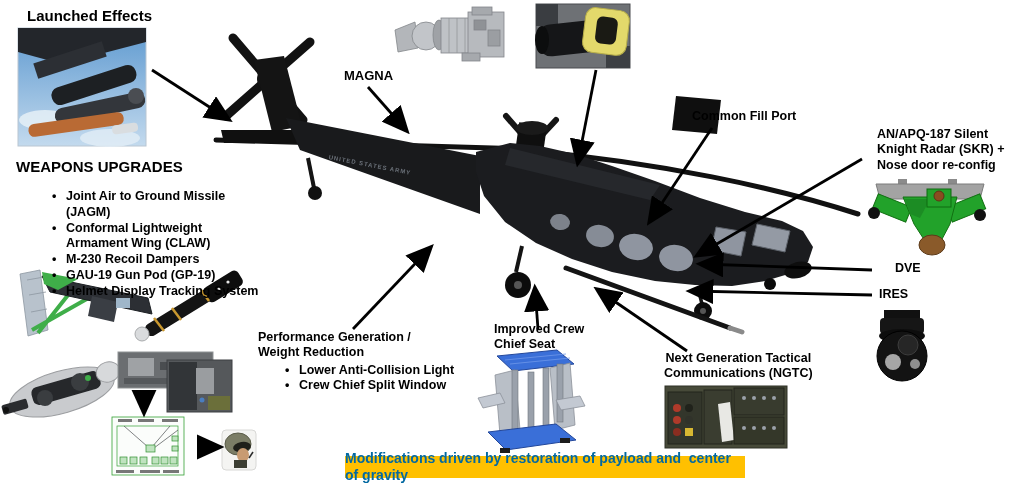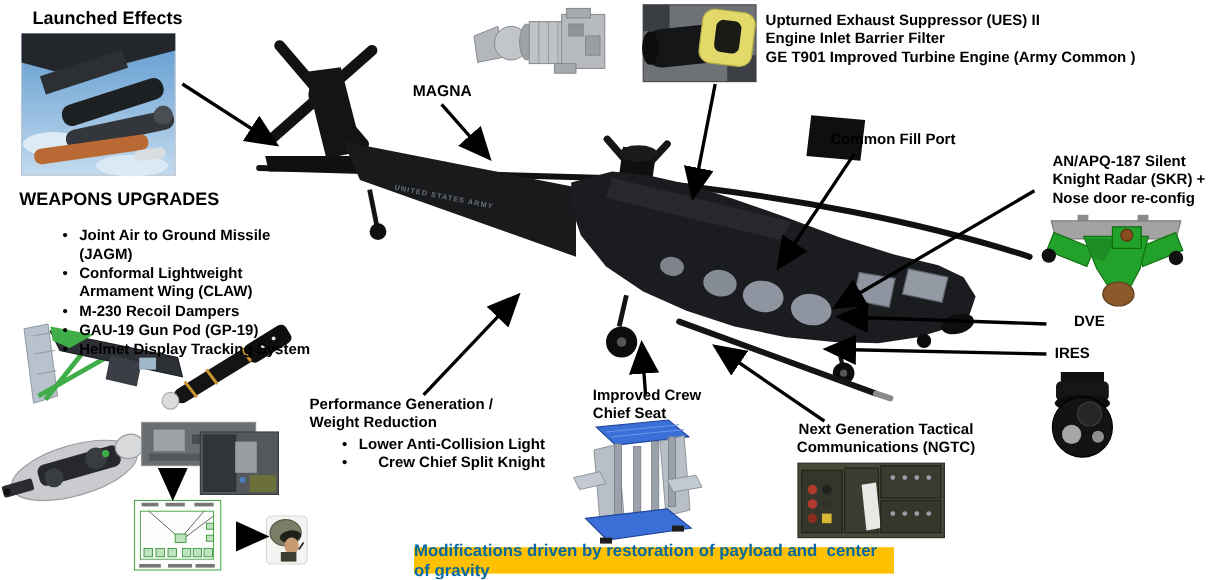--- a/index.html
+++ b/index.html
@@ -282,43 +282,38 @@
   <ul class="blist txt" style="left:36px;top:176px;width:214px;">
     <li>Joint Air to Ground Missile (JAGM)</li>
     <li>Conformal Lightweight Armament Wing (CLAW)</li>
     <li>M-230 Recoil Dampers</li>
     <li>GAU-19 Gun Pod (GP-19)</li>
     <li>Helmet Display Tracking System</li>
   </ul>
 
   <div class="txt" style="left:344px;top:68px;font-size:13px;">MAGNA</div>
 
-  <div class="txt lbl" style="left:638px;top:10px;">
-    <div>Upturned Exhaust Suppressor (UES) II</div>
-    <div>Engine Inlet Barrier Filter</div>
-    <div>GE T901 Improved Turbine Engine (Army Common )</div>
-  </div>
 
   <div class="txt lbl" style="left:692px;top:109px;">Common Fill Port</div>
 
   <div class="txt lbl" style="left:877px;top:127px;">
     <div>AN/APQ-187 Silent</div>
     <div>Knight Radar (SKR) +</div>
     <div>Nose door re-config</div>
   </div>
 
   <div class="txt lbl" style="left:879px;top:261px;padding-left:16px;">DVE</div>
   <div class="txt lbl" style="left:879px;top:287px;">IRES</div>
 
   <div class="txt lbl" style="left:258px;top:330px;">
     <div>Performance Generation /</div>
     <div>Weight Reduction</div>
-    <ul class="blist" style="margin-left:24px;margin-top:2px;text-align:right;">
+    <ul class="blist" style="margin-left:24px;margin-top:2px;">
       <li>Lower Anti-Collision Light</li>
-      <li>Crew Chief Split Knight</li>
+      <li>Crew Chief Split Window</li>
     </ul>
   </div>
 
   <div class="txt lbl" style="left:494px;top:322px;">
     <div>Improved Crew</div>
     <div>Chief Seat</div>
   </div>
 
   <div class="txt lbl" style="left:664px;top:351px;text-align:center;">
     <div>Next Generation Tactical</div>

